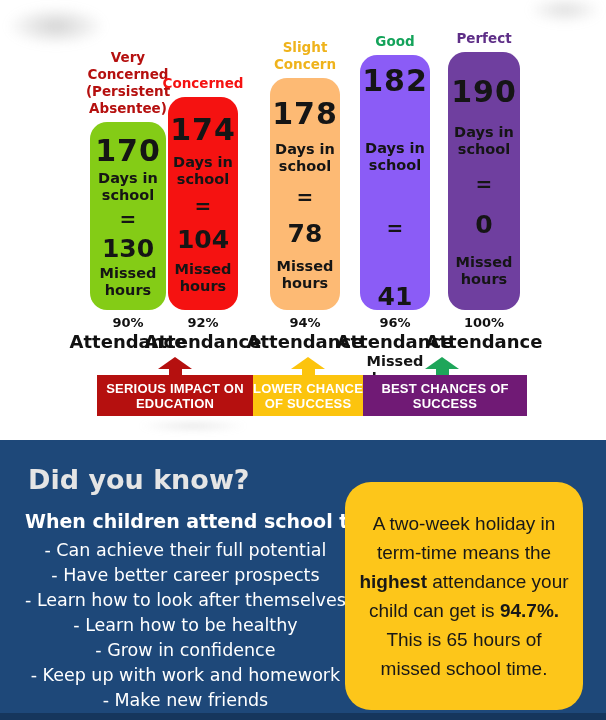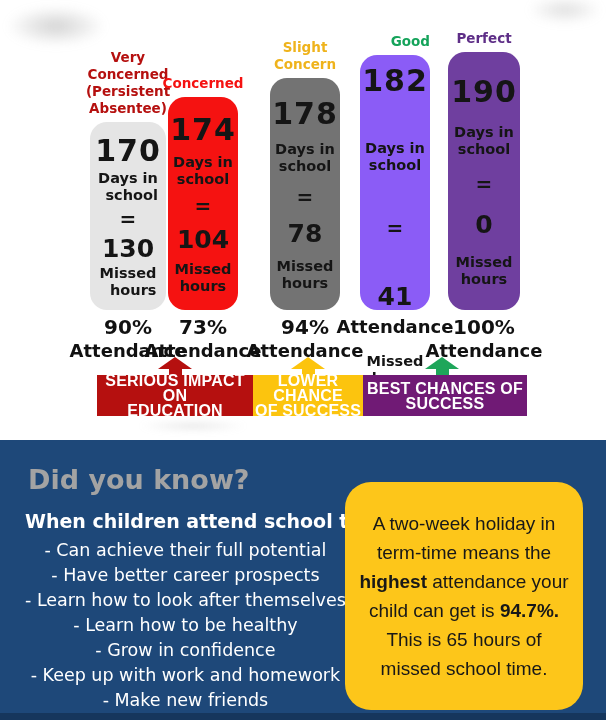--- a/index.html
+++ b/index.html
@@ -14,50 +14,50 @@
      background:radial-gradient(ellipse at center, rgba(140,140,140,.38), rgba(140,140,140,0) 70%);}
   .smudge.s2{left:528px;top:-4px;width:74px;height:28px;
      background:radial-gradient(ellipse at center, rgba(150,150,150,.30), rgba(150,150,150,0) 70%);}
   .smudge.s3{left:138px;top:420px;width:110px;height:12px;filter:blur(3px);
      background:radial-gradient(ellipse at center, rgba(160,160,160,.25), rgba(160,160,160,0) 70%);}
 
   .col{position:absolute;bottom:130px;display:flex;flex-direction:column;align-items:center;}
   .col1{left:90px;width:76px;}
   .col2{left:168px;width:70px;}
   .col3{left:270px;width:70px;margin-top:8px;}
-  .col4{left:360px;width:70px;align-items:flex-end;}
+  .col4{left:360px;width:70px;}
   .col5{left:448px;width:72px;}
 
   .col-label{font-size:13.5px;font-weight:700;line-height:17px;text-align:center;
              white-space:pre-line;margin-bottom:5px;}
 
   .bar{width:100%;border-radius:17px;box-sizing:border-box;padding:8px 0;
        display:flex;flex-direction:column;justify-content:space-evenly;align-items:center;
        color:#151515;text-align:center;}
   .bar1{height:188px;} .bar2{height:213px;} .bar3{height:232px;} .bar4{height:255px;} .bar5{height:258px;}
 
   .big{font-size:30px;font-weight:700;letter-spacing:1px;}
   .cap{font-size:14.5px;font-weight:600;line-height:17px;white-space:pre-line;}
   .eq{font-size:20px;font-weight:800;}
   .mid{font-size:25px;font-weight:700;}
 
   .below{position:absolute;top:calc(100% + 5px);left:50%;transform:translateX(-50%);
          text-align:center;white-space:nowrap;color:#111;}
-  .pct{font-size:20px;font-weight:700;}
+  .pct{font-size:13px;font-weight:700;}
   .att{font-size:18px;font-weight:600;margin-top:1px;}
 
   .arrow{position:absolute;top:357px;width:34px;}
   .arrow .head{width:0;height:0;border-left:17px solid transparent;
                border-right:17px solid transparent;border-bottom:12px solid currentColor;}
   .arrow .stem{width:13px;height:7px;margin:0 auto;background:currentColor;}
   .arrow1{left:158px;} .arrow2{left:291px;} .arrow3{left:425px;}
 
   .banner{position:absolute;left:97px;top:375px;width:430px;height:41px;display:flex;}
   .seg{display:flex;align-items:center;justify-content:center;color:#ffffff;
-       font-family:"Liberation Sans",sans-serif;font-weight:700;font-size:16px;
+       font-family:"Liberation Sans",sans-serif;font-weight:700;font-size:13px;
        line-height:15px;text-align:center;white-space:pre-line;letter-spacing:.2px;}
   .seg1{width:156px;} .seg2{width:110px;} .seg3{width:164px;}
 
   
   .bottom{position:absolute;left:0;top:440px;width:606px;height:280px;background:#1e4879;}
   .dyk-title{position:absolute;left:28px;top:24px;font-size:27px;font-weight:700;}
   .intro{position:absolute;left:25px;top:70px;font-size:19px;font-weight:600;color:#ffffff;}
   .facts{position:absolute;left:25px;top:98px;margin:0;padding:0;list-style:none;}
   .facts li{color:#ffffff;font-size:17.5px;font-weight:500;line-height:25px;white-space:nowrap;text-align:center;}
 
@@ -76,21 +76,21 @@
 
   <section class="top">
     <div class="smudge s1"></div>
     <div class="smudge s2"></div>
     <div class="smudge s3"></div>
 
     <div class="col col1">
       <div class="col-label" style="color: rgb(181, 16, 15);">Very Concerned
 (Persistent
 Absentee)</div>
-      <div class="bar bar1" style="background: #e5e5e5; text-align: right;">
+      <div class="bar bar1" style="background: #84cc16;">
         <div class="big">170</div>
         <div class="cap">Days in
 school</div>
         <div class="eq">=</div>
         <div class="mid">130</div>
         <div class="cap">Missed
 hours</div>
       </div>
       <div class="below">
         <div class="pct">90%</div>
@@ -103,29 +103,29 @@
       <div class="bar bar2" style="background: rgb(245, 18, 17);">
         <div class="big">174</div>
         <div class="cap">Days in
 school</div>
         <div class="eq">=</div>
         <div class="mid">104</div>
         <div class="cap">Missed
 hours</div>
       </div>
       <div class="below">
-        <div class="pct">73%</div>
+        <div class="pct">92%</div>
         <div class="att">Attendance</div>
       </div>
     </div>
 
     <div class="col col3">
       <div class="col-label" style="color: rgb(239, 179, 28);">Slight
 Concern</div>
-      <div class="bar bar3" style="background: #737373;">
+      <div class="bar bar3" style="background: #fdba74;">
         <div class="big">178</div>
         <div class="cap">Days in
 school</div>
         <div class="eq">=</div>
         <div class="mid">78</div>
         <div class="cap">Missed
 hours</div>
       </div>
       <div class="below">
         <div class="pct">94%</div>
@@ -138,20 +138,21 @@
       <div class="bar bar4" style="background: #8b5cf6; gap: 42px;">
         <div class="big">182</div>
         <div class="cap">Days in
 school</div>
         <div class="eq">=</div>
         <div class="mid">41</div>
         <div class="cap">Missed
 hours</div>
       </div>
       <div class="below">
+        <div class="pct">96%</div>
         <div class="att">Attendance</div>
       </div>
     </div>
 
     <div class="col col5">
       <div class="col-label" style="color: rgb(94, 46, 135);">Perfect</div>
       <div class="bar bar5" style="background: rgb(111, 63, 159);">
         <div class="big">190</div>
         <div class="cap">Days in
 school</div>
@@ -183,21 +184,21 @@
       <div class="seg seg1" style="background: rgb(181, 16, 15);">SERIOUS IMPACT ON
 EDUCATION</div>
       <div class="seg seg2" style="background: rgb(252, 196, 14);">LOWER CHANCE
 OF SUCCESS</div>
       <div class="seg seg3" style="background: #701a75;">BEST CHANCES OF
 SUCCESS</div>
     </div>
   </section>
 
   <section class="bottom" style="background: rgb(30, 72, 121);">
-    <div class="dyk-title" style="color: #a3a3a3;">Did you know?</div>
+    <div class="dyk-title" style="color: #e5e5e5;">Did you know?</div>
     <div class="intro">When children attend school they:</div>
     <ul class="facts">
       <li>- Can achieve their full potential</li>
       <li>- Have better career prospects</li>
       <li>- Learn how to look after themselves</li>
       <li>- Learn how to be healthy</li>
       <li>- Grow in confidence</li>
       <li>- Keep up with work and homework</li>
       <li>- Make new friends</li>
     </ul>

